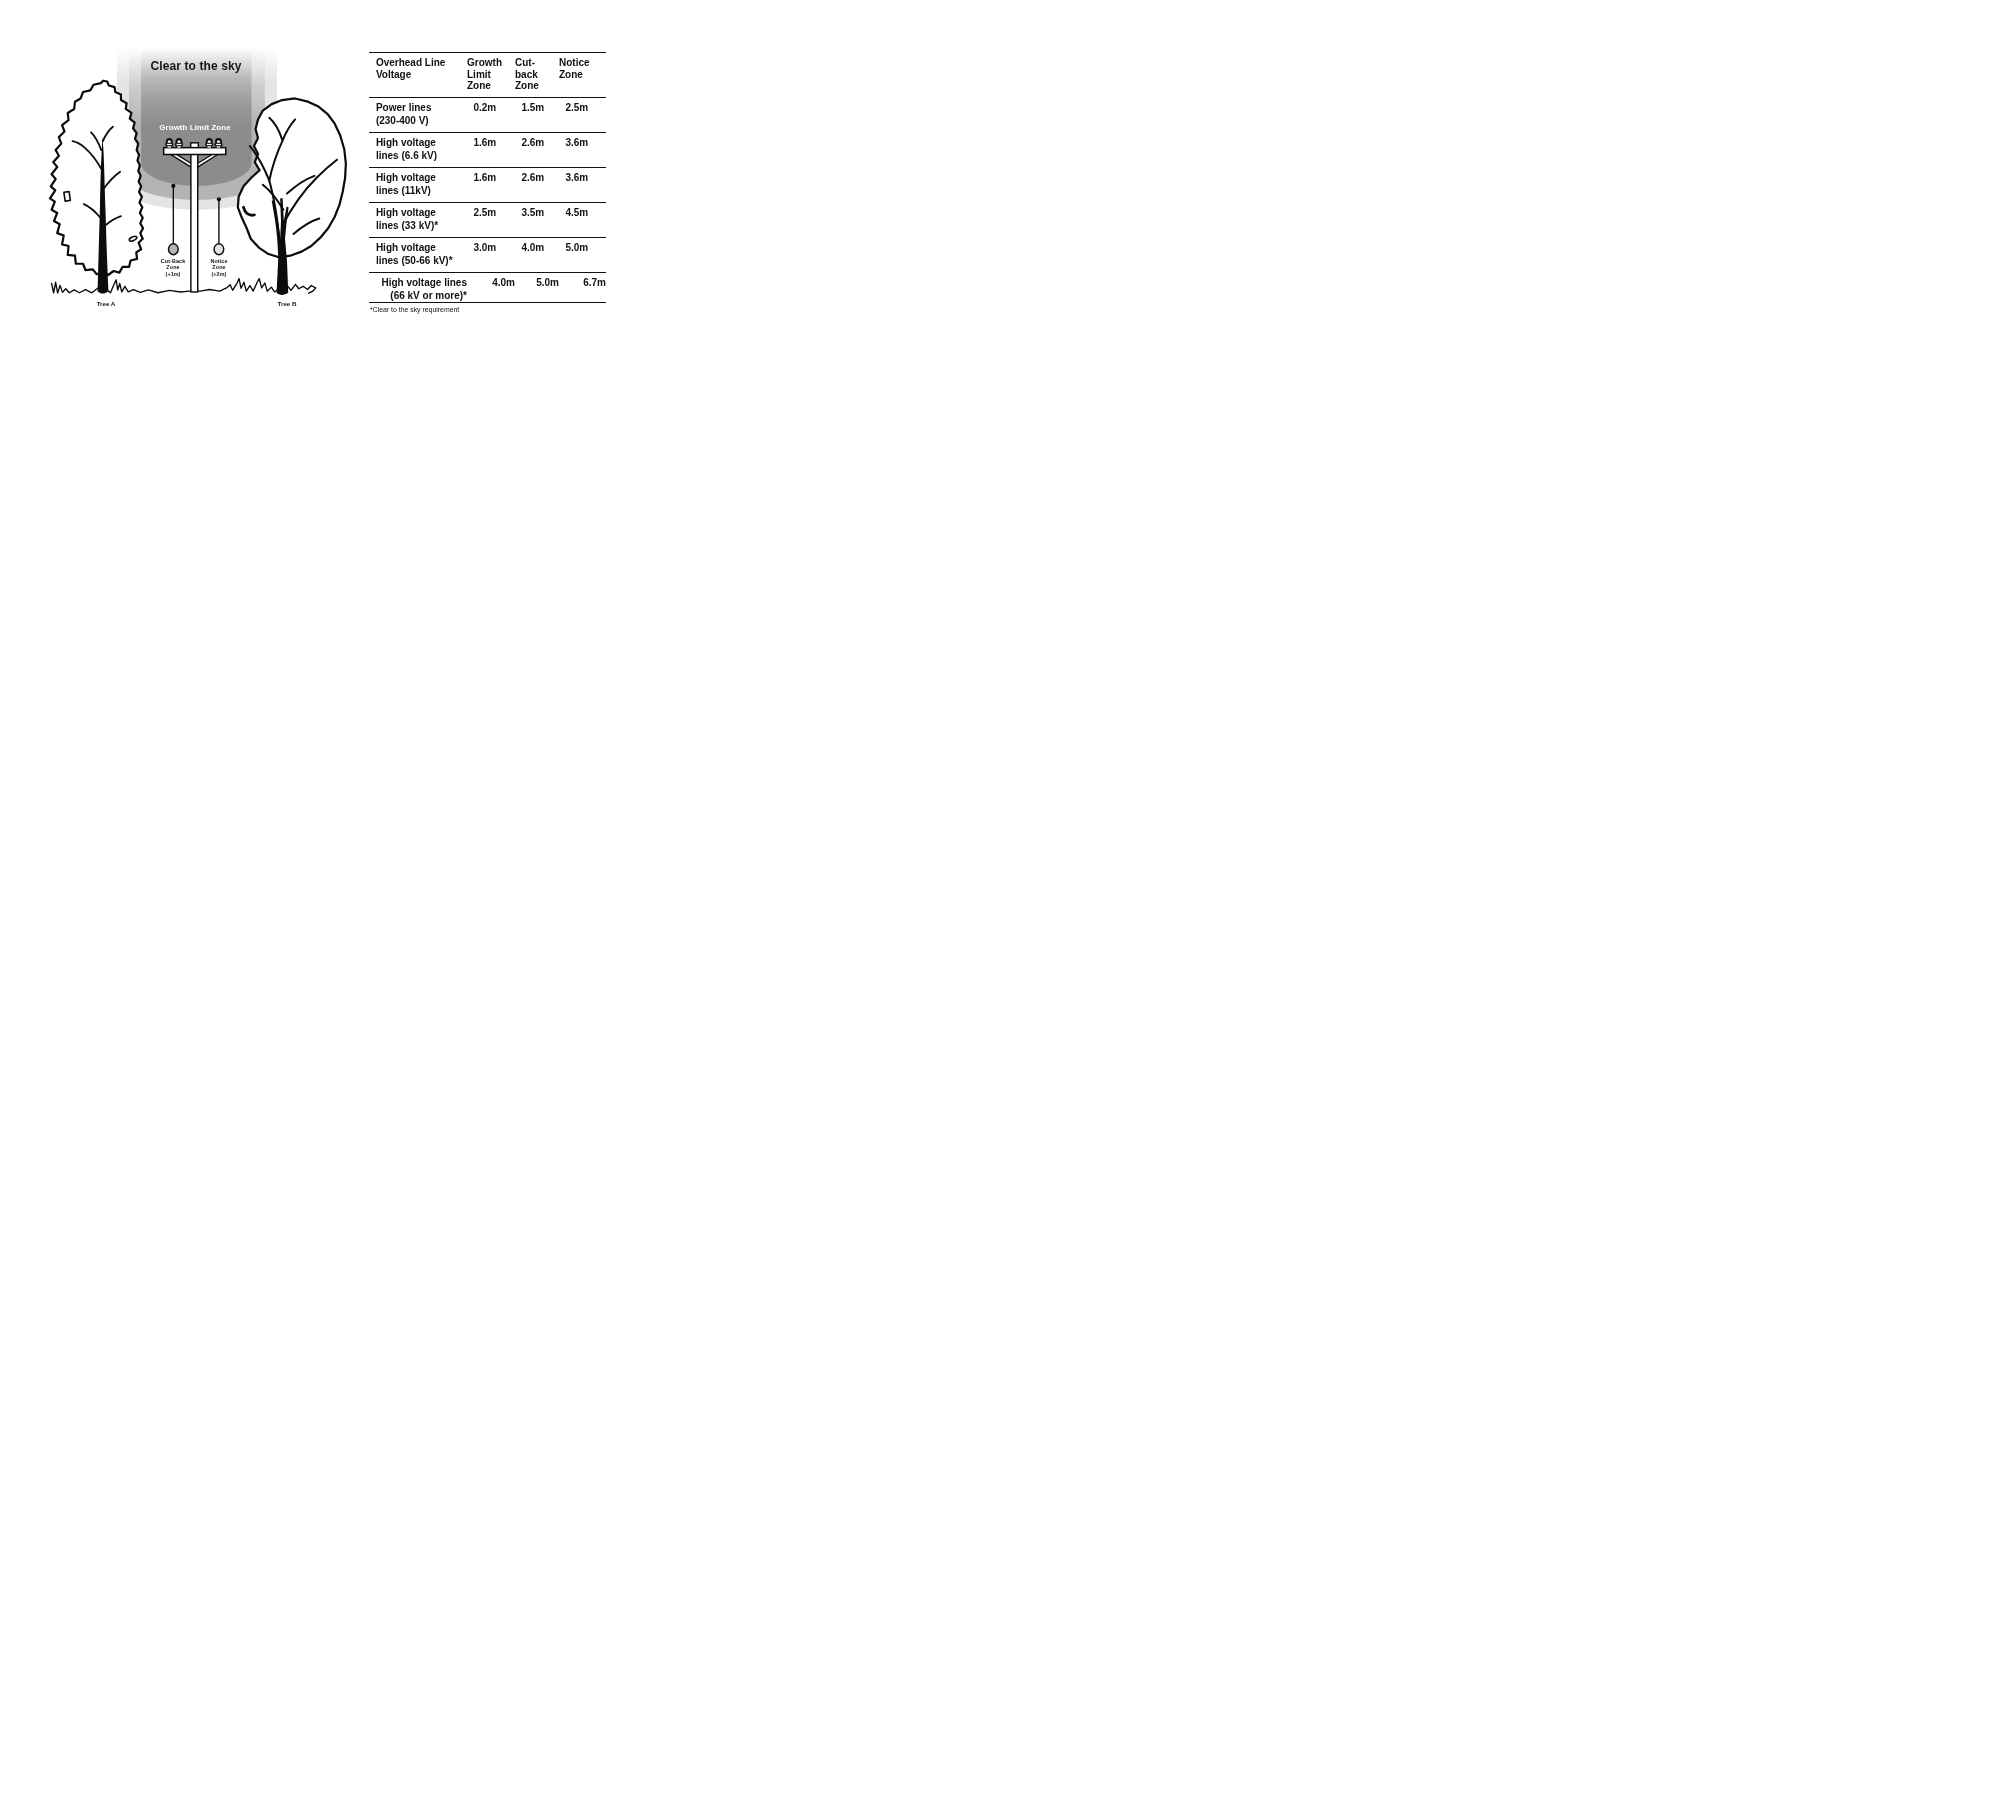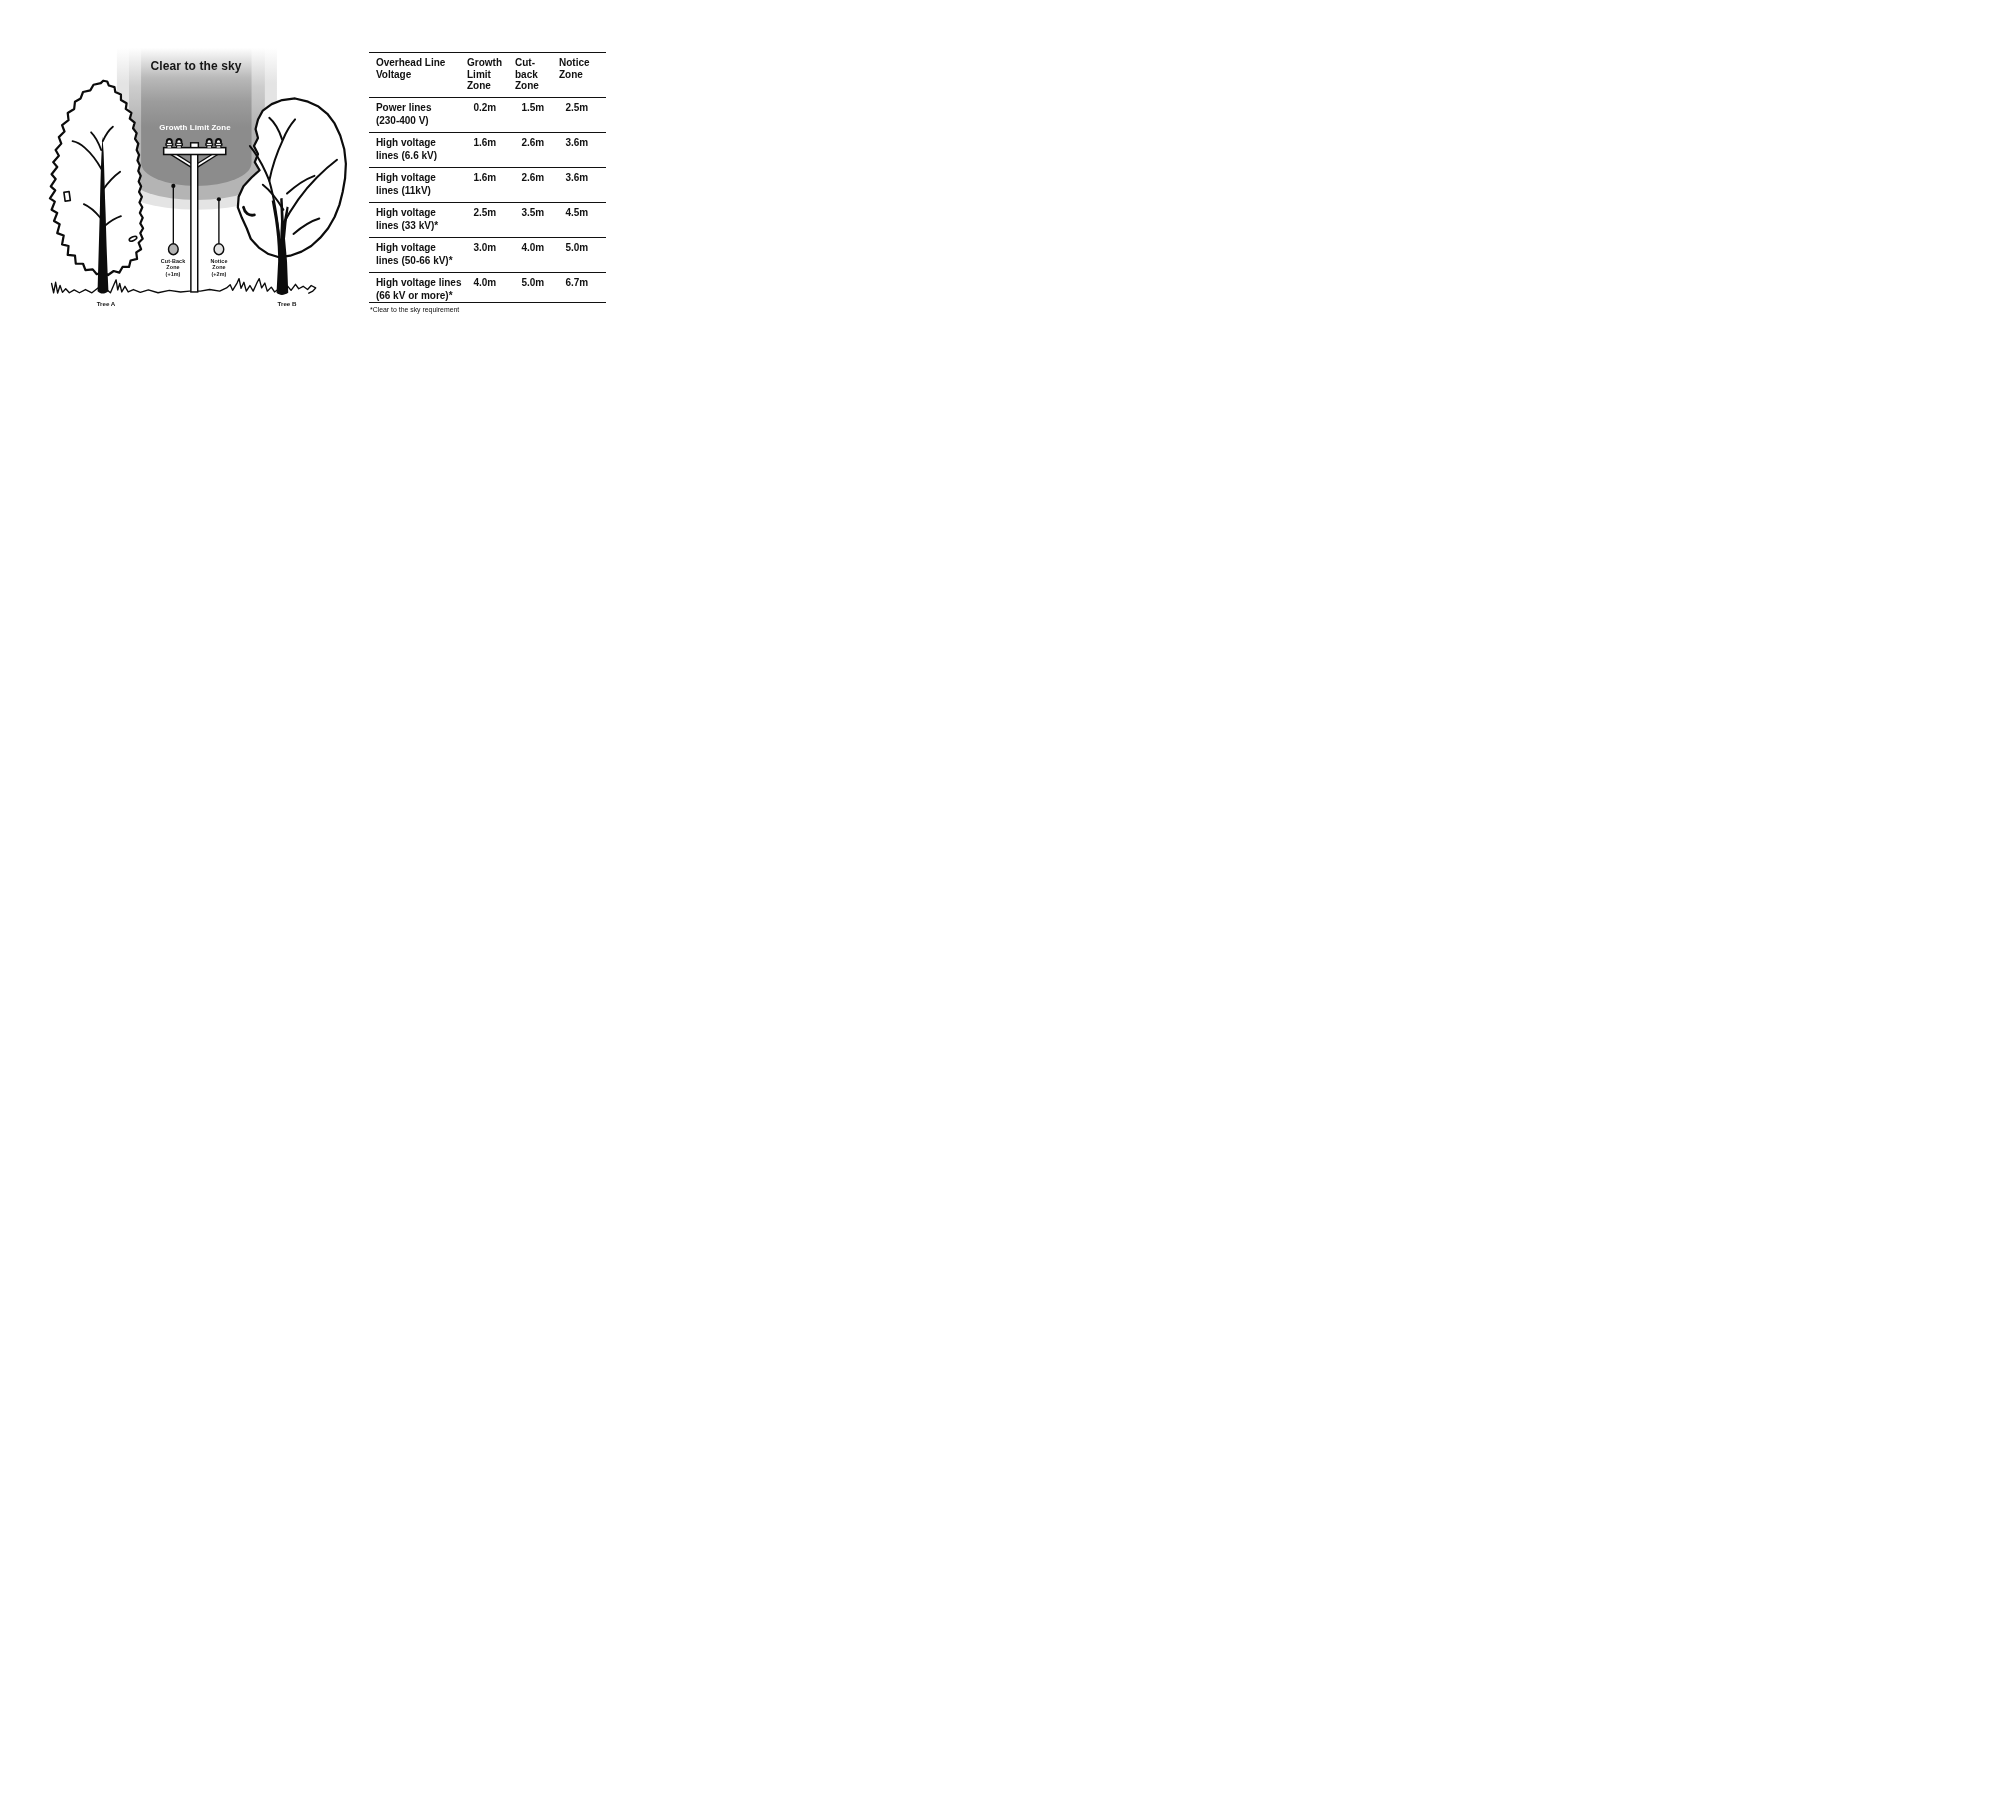--- a/index.html
+++ b/index.html
@@ -15,21 +15,21 @@
   .lbl-notice{left:219px;top:258px;}
   .lbl-tree{font-size:6.2px;}
   .lbl-treea{left:106px;top:300px;}
   .lbl-treeb{left:287px;top:300px;}
 
   .ctable{position:absolute;left:369px;top:52px;width:237px;
           border-top:1.6px solid #111;border-bottom:1.6px solid #111;box-sizing:border-box;}
   .trow{display:grid;grid-template-columns:98px 48px 44px 47px;box-sizing:border-box;}
   .trow.hd{height:44px;}
   .trow.r{height:35px;border-top:1.2px solid #111;}
-  .trow.r.last{height:30px;}
+  .trow.r.last{height:30px;text-align:right;}
   .cell{white-space:pre-line;box-sizing:border-box;padding-top:4px;font-size:10px;}
   .cell.c1{padding-left:6.9px;}
   .cell.val{padding-left:6.4px;}
   .hd .cell{font-weight:700;line-height:11.7px;}
   .r .cell{font-weight:700;line-height:12.5px;}
   .footnote{position:absolute;left:370px;top:306px;font-size:6.9px;color:#111;}
 </style>
 </head>
 <body>
 

